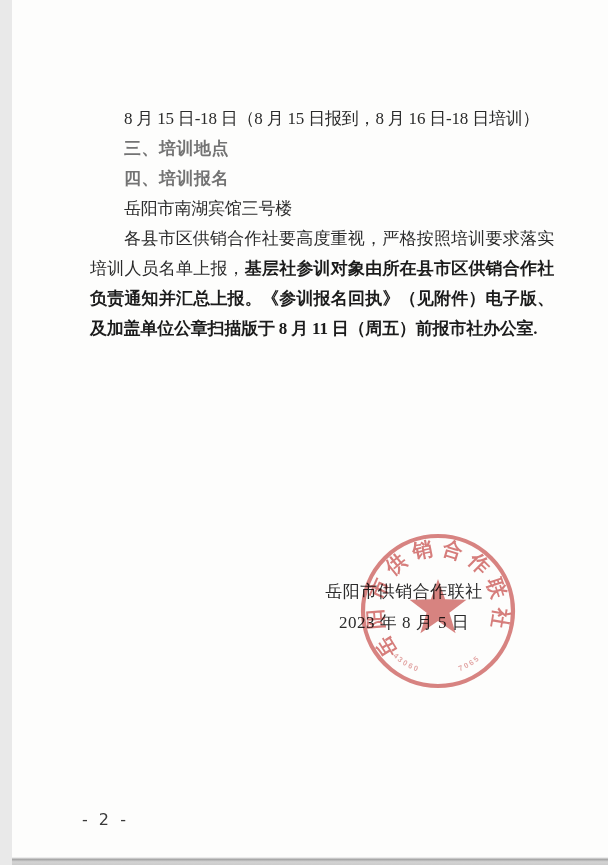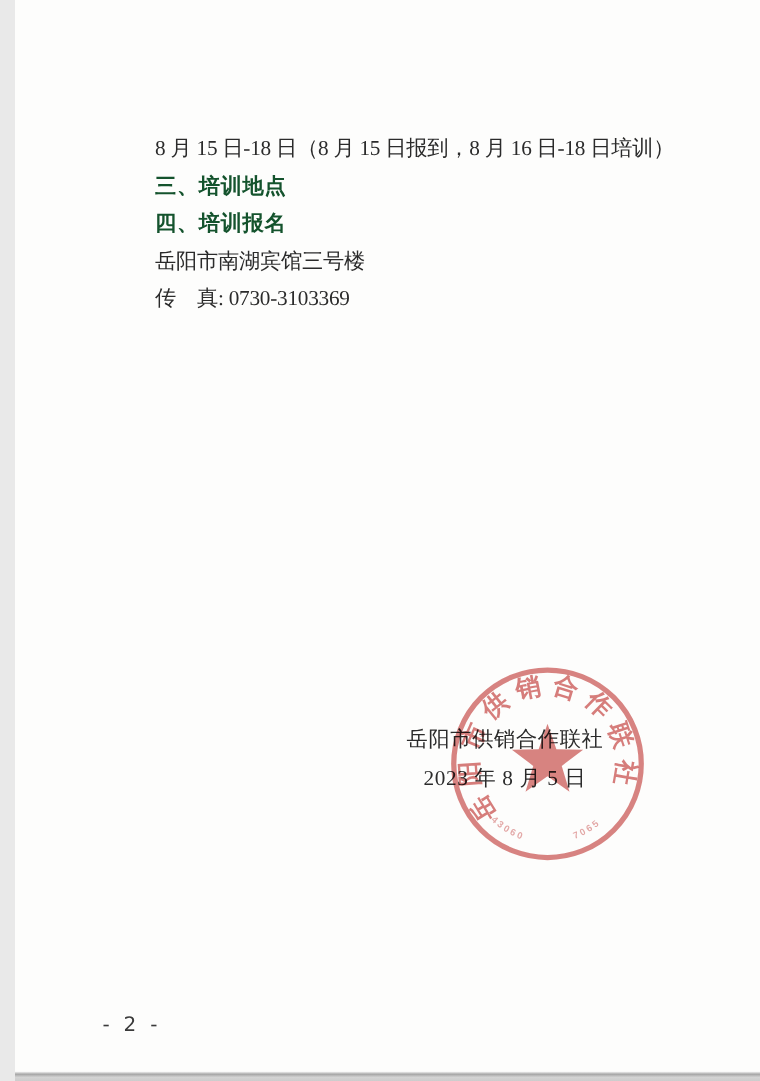--- a/index.html
+++ b/index.html
@@ -12,21 +12,21 @@
     background:#fdfdfc;overflow:hidden;text-decoration:underline;
   }
   .content{
     position:absolute;left:78px;top:104px;width:464px;
     font-size:17px;line-height:30px;letter-spacing:-0.2px;
     text-align:justify;color:#2b2b2b;
   }
   .content p{margin:0;}
   .ind{text-indent:34px;}
   .hd{
-    font-family:"Liberation Sans",sans-serif;font-weight:700;color:#14532d;
+    font-family:"Liberation Sans",sans-serif;font-weight:700;color:#737373;
     letter-spacing:0.5px;
   }
   .b{font-weight:700;color:#1b1b1b;}
   .attach{margin-top:30px;}
   .sig{
     position:absolute;left:310px;top:576px;width:164px;
     font-size:17px;line-height:31px;text-align:center;color:#2b2b2b;
     letter-spacing:0.5px;
   }
   .pageno{
@@ -51,21 +51,21 @@
 </head>
 <body>
 
 <div class="page">
 
   <div class="content">
     <p class="ind">8 月 15 日-18 日（8 月 15 日报到，8 月 16 日-18 日培训）</p>
     <p class="ind hd">三、培训地点</p>
     <p class="ind hd">四、培训报名</p>
     <p class="ind">岳阳市南湖宾馆三号楼</p>
-    <p class="ind">传　真: 0730-3103369</p>
+    <p class="ind"><span>各县市区供销合作社要高度重视，严格按照培训要求落实培训人员名单上报，</span><span class="b">基层社参训对象由所在县市区供销合作社负责通知并汇总上报。《参训报名回执》（见附件）电子版、及加盖单位公章扫描版于 8 月 11 日（周五）前报市社办公室.</span></p>
   </div>
 
   <div class="sig">
     <div>岳阳市供销合作联社</div>
     <div>2023 年 8 月 5 日</div>
   </div>
 
   <svg class="seal" viewBox="0 0 172 172" aria-hidden="true">
     <defs>
       <path id="sealNameArc" d="M 40.1 118.1 A 56 56 0 1 1 131.9 118.1" fill="none"></path>

